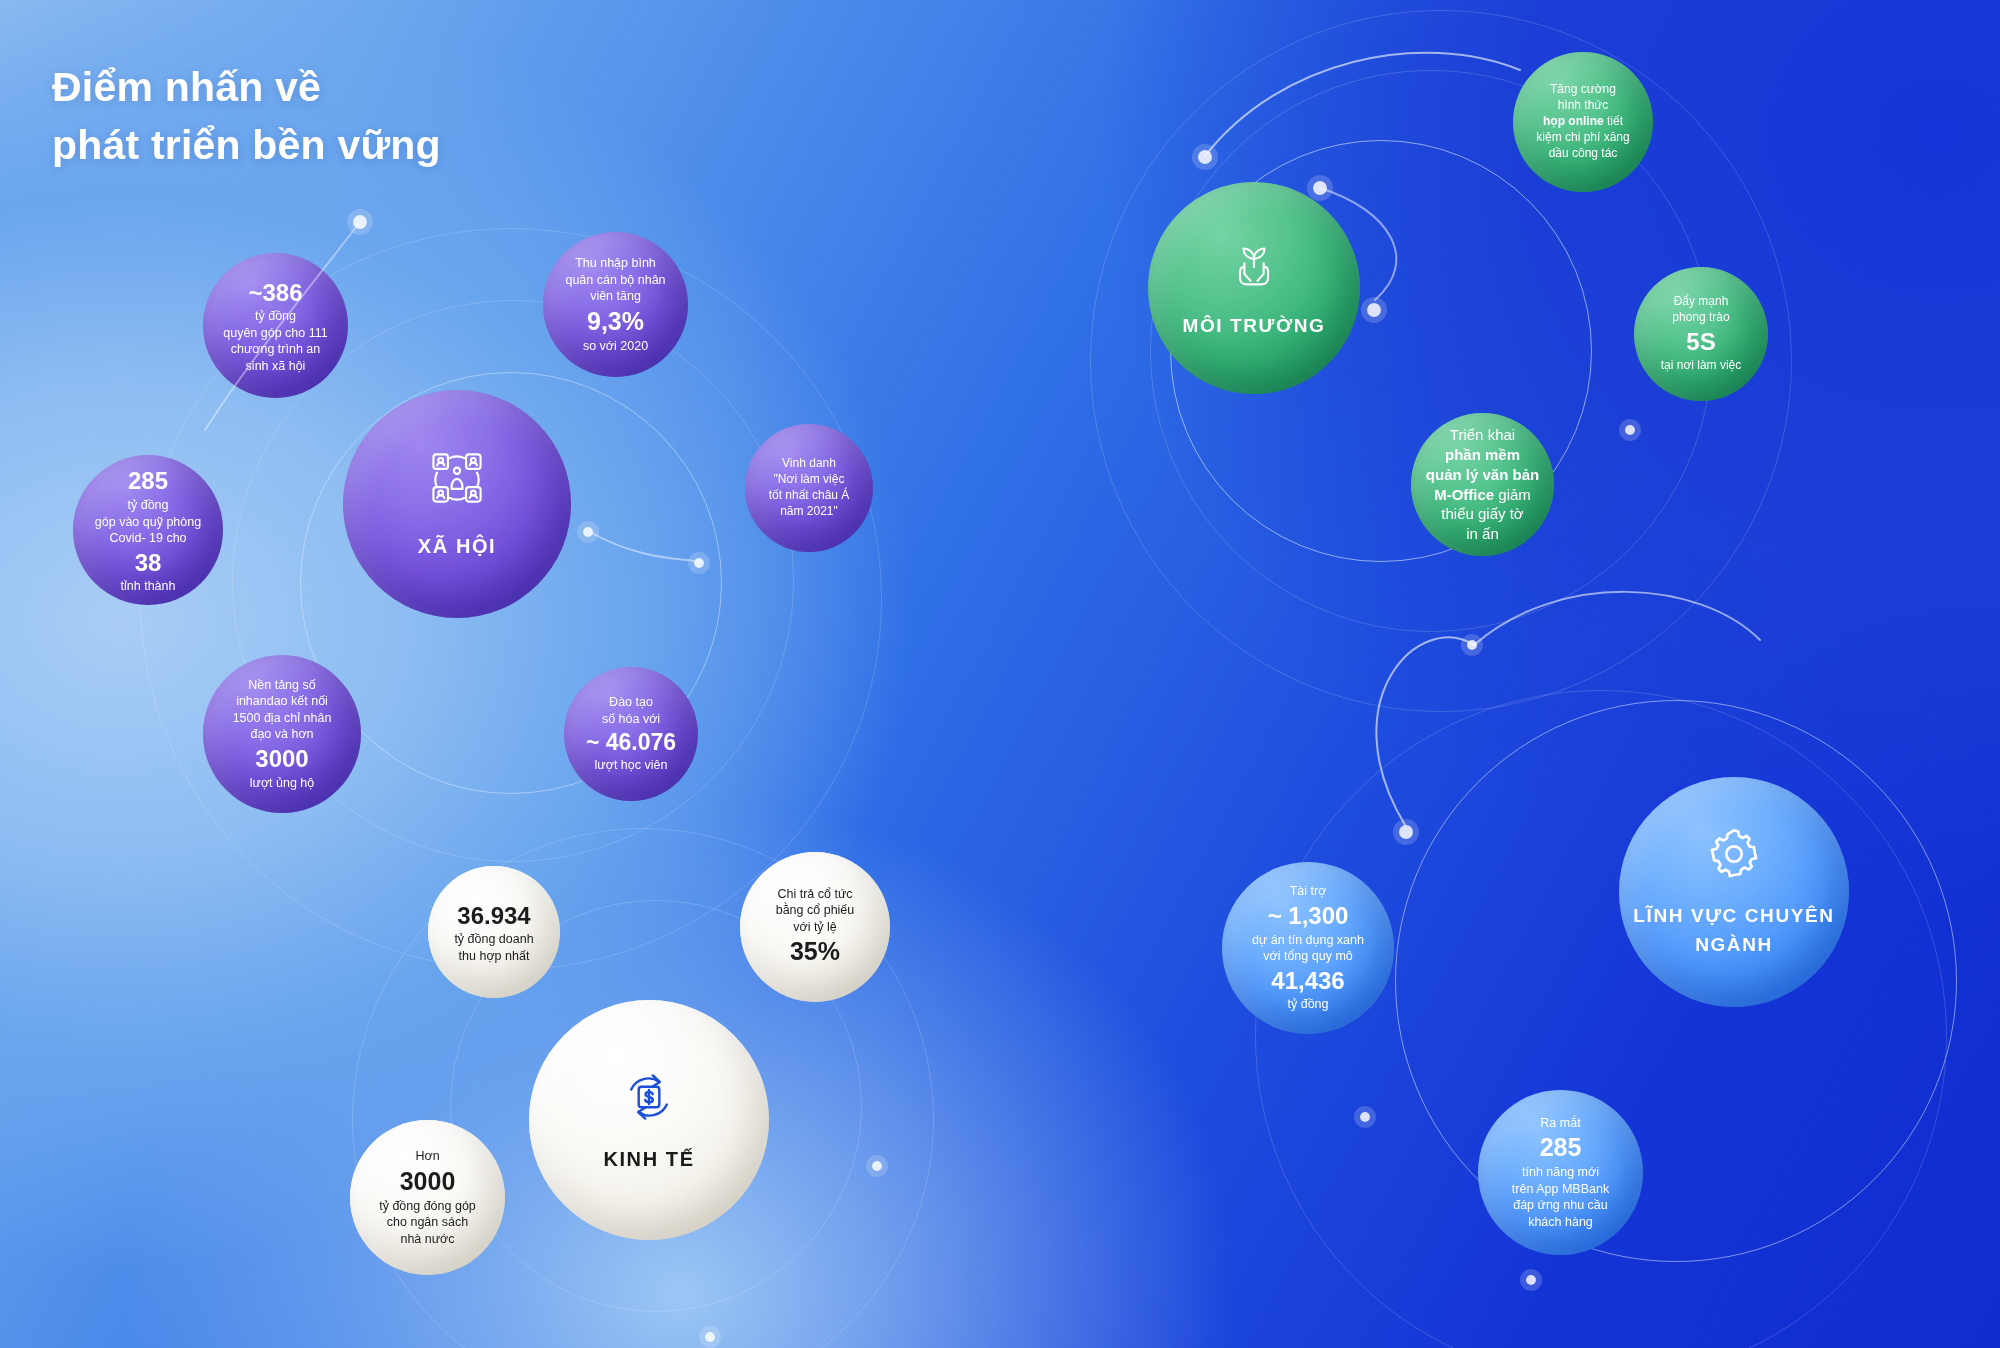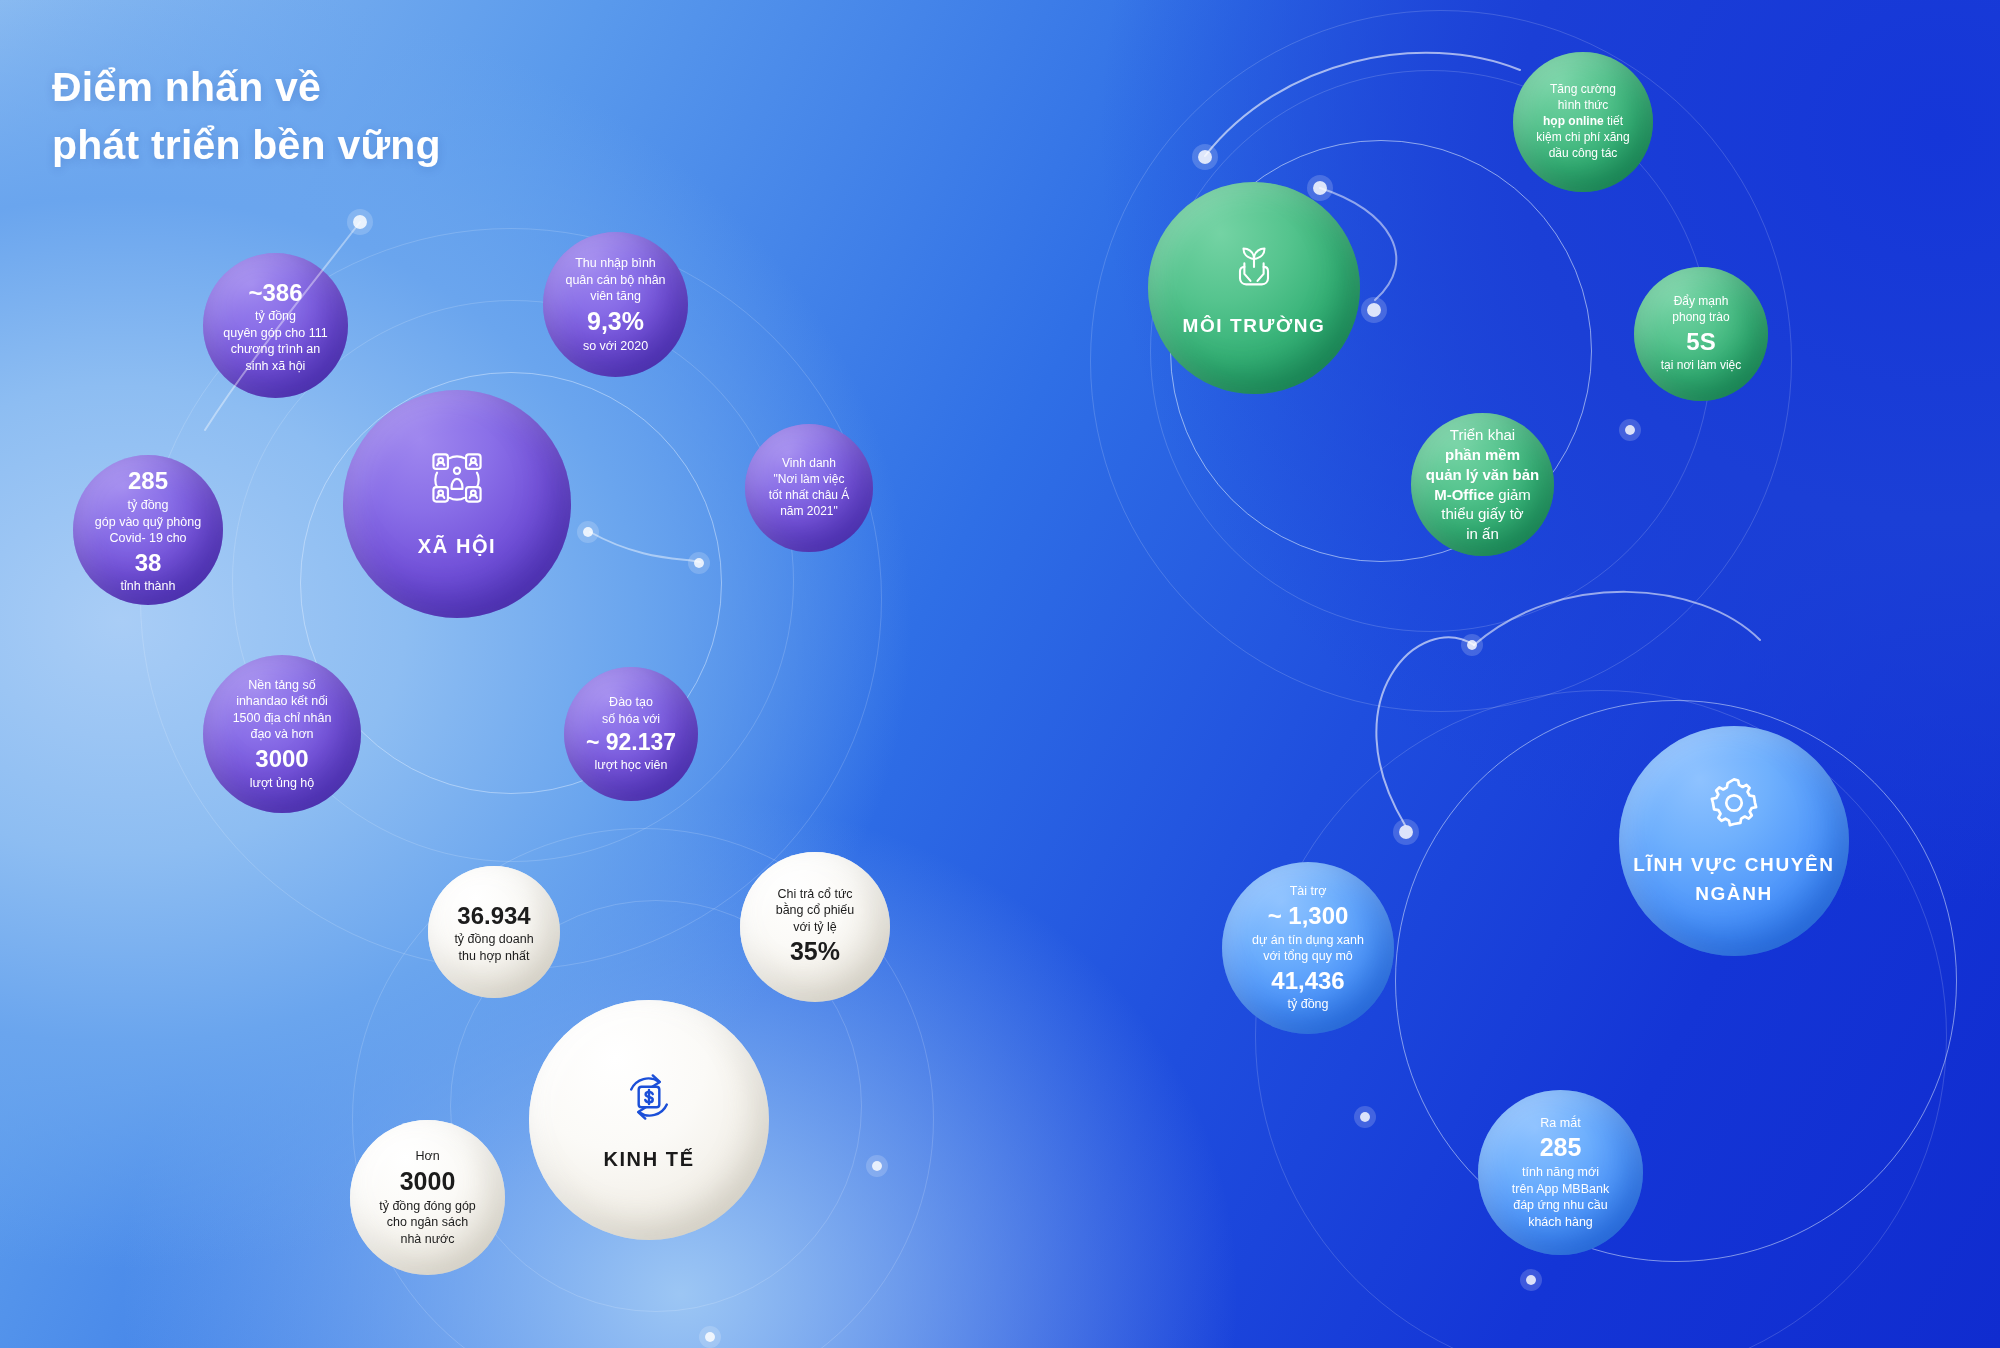--- a/index.html
+++ b/index.html
@@ -175,21 +175,21 @@
     <span class="ln">inhandao kết nối</span>
     <span class="ln">1500 địa chỉ nhân</span>
     <span class="ln">đạo và hơn</span>
     <span class="ln big" style="font-size:24px;">3000</span>
     <span class="ln">lượt ủng hộ</span>
   </div>
 
   <div class="bubble b-purple" style="left:564px; top:667px; width:134px; height:134px; font-size:12.5px; padding:6px;">
     <span class="ln">Đào tạo</span>
     <span class="ln">số hóa với</span>
-    <span class="ln big" style="font-size:23px;">~ 92.137</span>
+    <span class="ln big" style="font-size:23px;">~ 46.076</span>
     <span class="ln">lượt học viên</span>
   </div>
 
   <div class="bubble b-white hub" style="left:529px; top:1000px; width:240px; height:240px;">
     <span class="icon">
       <svg width="60" height="60" viewBox="0 0 64 64" fill="none" stroke="#1b4fd8" stroke-width="2.6" stroke-linecap="round" stroke-linejoin="round">
         <path d="M13 24a20 20 0 0 1 30-8"></path>
           <path d="M36 9l7.5 7-8 5"></path>
         <path d="M51 40a20 20 0 0 1-30 8"></path>
           <path d="M28 55l-7.5-7 8-5"></path>
@@ -253,21 +253,21 @@
 
   <div class="bubble b-green" style="left:1411px; top:413px; width:143px; height:143px; font-size:15px; padding:6px;">
     <span class="ln">Triển khai</span>
     <span class="ln"><b>phần mềm</b></span>
     <span class="ln"><b>quản lý văn bản</b></span>
     <span class="ln"><b>M-Office</b> giảm</span>
     <span class="ln">thiểu giấy tờ</span>
     <span class="ln">in ấn</span>
   </div>
 
-  <div class="bubble b-ltblue hub" style="left:1619px; top:726px; width:230px; height:230px;">
+  <div class="bubble b-ltblue hub" style="left:1619px; top:777px; width:230px; height:230px;">
     <span class="icon">
       <svg width="58" height="58" viewBox="0 0 64 64" fill="none" stroke="#fff" stroke-width="3" stroke-linecap="round" stroke-linejoin="round">
         <path d="M32 6l4.6 1.2.9 4.8 4 2.3 4.3-2.3 3.4 3.4-2.3 4.3 2.3 4 4.8.9L55.2 32l1.2 4.6-4.8.9-2.3 4 2.3 4.3-3.4 3.4-4.3-2.3-4 2.3-.9 4.8L32 55.2l-4.6 1.2-.9-4.8-4-2.3-4.3 2.3-3.4-3.4 2.3-4.3-2.3-4-4.8-.9L8.8 32l-1.2-4.6 4.8-.9 2.3-4-2.3-4.3 3.4-3.4 4.3 2.3 4-2.3.9-4.8z"></path>
         <circle cx="32" cy="32" r="8.5"></circle>
       </svg>
     </span>
     <span class="hub-label" style="font-size:19px; line-height:1.5;">LĨNH VỰC CHUYÊN NGÀNH</span>
   </div>
 
   <div class="bubble b-ltblue" style="left:1222px; top:862px; width:172px; height:172px; font-size:12.5px; padding:6px;">

